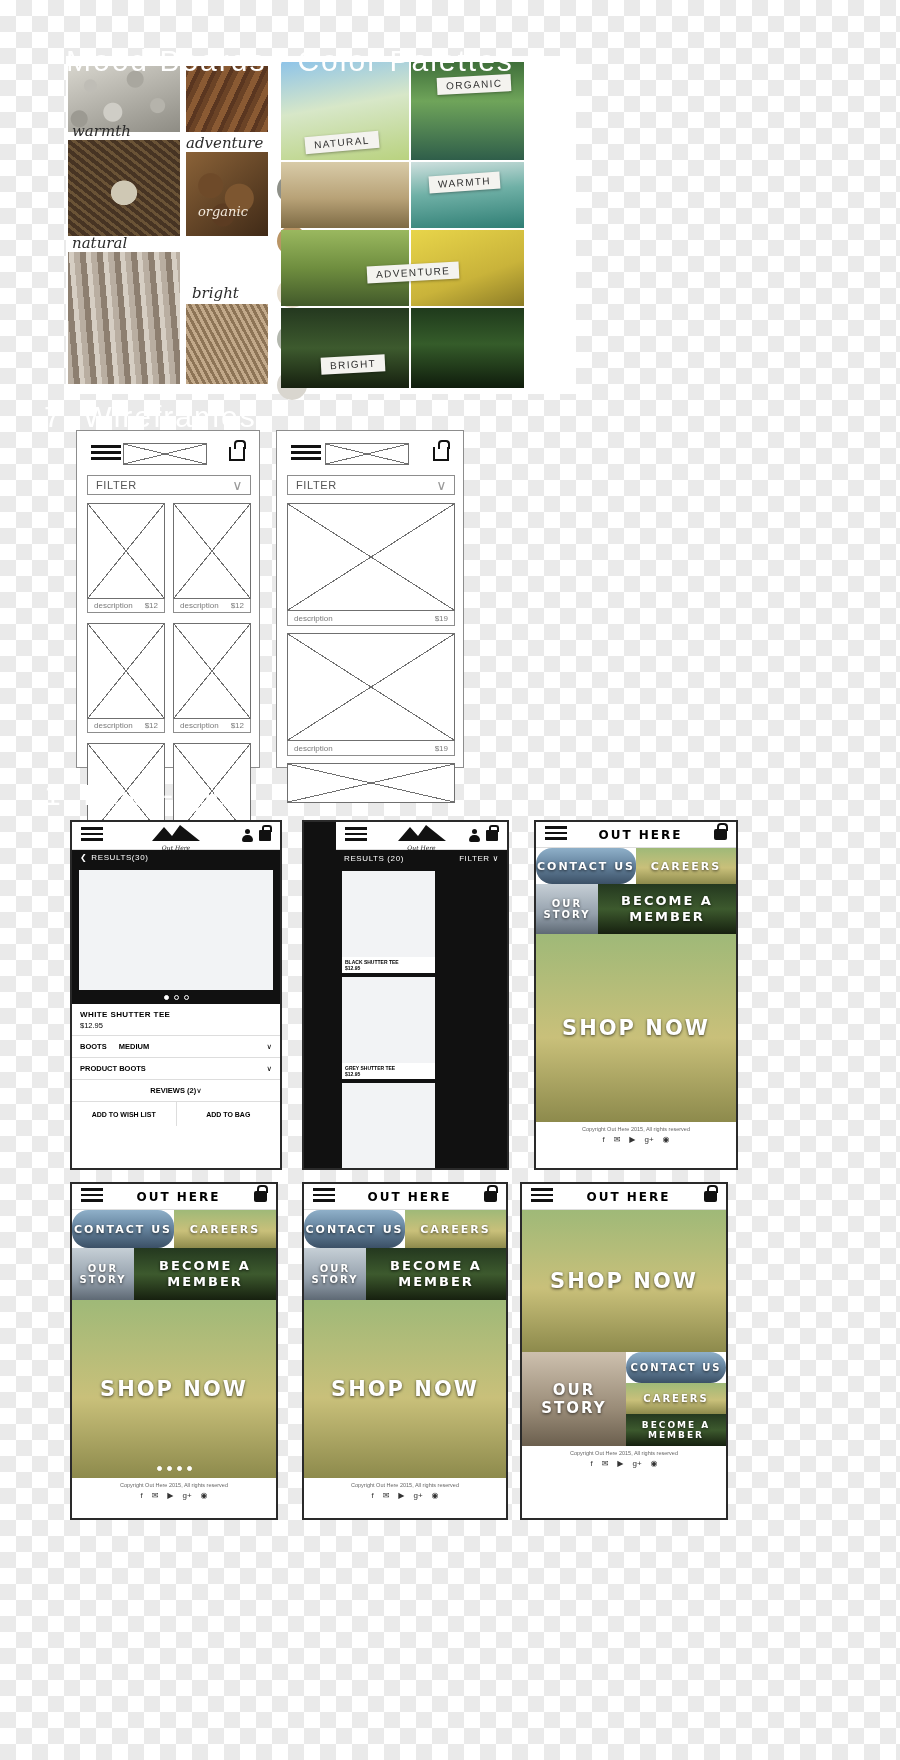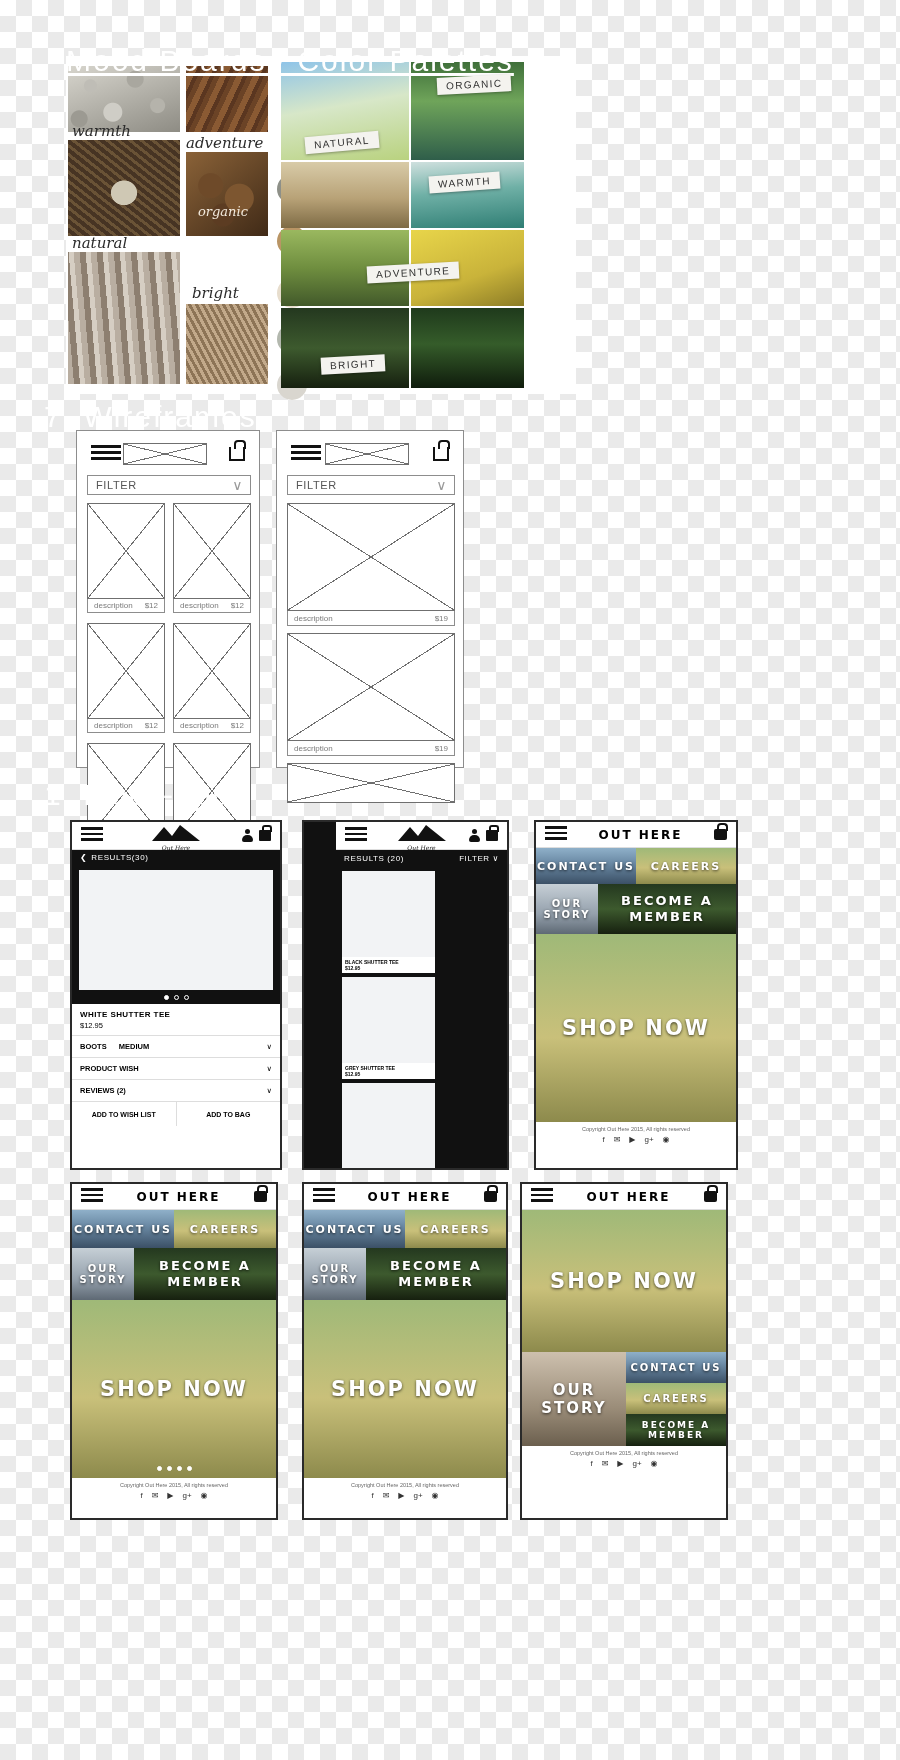--- a/index.html
+++ b/index.html
@@ -101,35 +101,35 @@
   .person:after { content:""; position:absolute; left:0; top:6px; width:11px; height:7px; border-radius:5px 5px 2px 2px; background:#111; }
   .bag2 { width:12px; height:11px; background:#111; border-radius:1px; position:relative; }
   .bag2:before { content:""; position:absolute; left:3px; top:-5px; width:6px; height:5px; border:2px solid #111; border-bottom:none; border-radius:3px 3px 0 0; }
   .lock { width:13px; height:11px; background:#111; border-radius:2px; position:relative; }
   .lock:before { content:""; position:absolute; left:3px; top:-6px; width:7px; height:6px; border:2px solid #111; border-bottom:none; border-radius:4px 4px 0 0; }
 
   .blackbar { background:#111; color:#fff; font-size:8px; letter-spacing:.6px; display:flex; align-items:center; padding:0 8px; }
   .stencil { font-family:"DejaVu Sans", sans-serif; letter-spacing:2px; font-weight:bold; }
   .tile { position:relative; background-size:cover; background-position:center; display:flex; align-items:center; justify-content:center; overflow:hidden; }
   .tile span { color:#fff; font-family:"DejaVu Sans", sans-serif; font-weight:bold; letter-spacing:2px; text-shadow:0 1px 3px rgba(0,0,0,.7); text-align:center; }
-  .tex-mtn2 { background-image: linear-gradient(180deg,#8fb0c9 0%,#6c8ba6 40%,#3b5066 100%); }
+  .tex-mtn2 { background-image: linear-gradient(180deg,#8fb0c9 0%,#6c8ba6 40%,#3b5066 100%); border-radius: 16px; }
   .tex-grasskid { background-image: linear-gradient(180deg,#9fb978 0%,#c9c07a 55%,#8d8a4c 100%); }
   .tex-roomkid { background-image: linear-gradient(180deg,#cdc0ae 0%,#9a8c78 60%,#6b5f4e 100%); }
   .tex-storyimg { background-image: linear-gradient(180deg,#c6cfd6 0%,#94a0ac 60%,#5e6974 100%); }
 
   .footer { font-size:5.5px; color:#666; text-align:center; padding-top:4px; }
   .social { display:flex; justify-content:center; gap:9px; font-size:8px; color:#333; padding:3px 0 4px; }
   .dots { display:flex; justify-content:center; gap:5px; }
   .dots i { width:5px; height:5px; border-radius:50%; background:#fff; border:1px solid #fff; display:block; }
   .dots i.off { background:transparent; }
 </style>
 </head>
 <body>
 
-<div class="sect-title" style="left:66px; top:44px;text-decoration:underline;">Mood Boards / Color Palettes</div>
+<div class="sect-title" style="left:66px; top:44px;">Mood Boards / Color Palettes</div>
 
 <div id="moodboard">
 
   <div class="mb-left">
     <div class="mb-cell tex-stone" style="left:2px;  top:10px; width:112px; height:66px;"></div>
     <div class="mb-cell tex-wood" style="left:120px;top:10px; width:82px;  height:66px;"></div>
     <div class="script" style="left:6px; top:66px;">warmth</div>
 
     <div class="mb-cell tex-nest" style="left:2px;  top:84px; width:112px; height:96px;"></div>
     <div class="script" style="left:120px; top:78px;">adventure</div>
@@ -278,24 +278,24 @@
   <div style="padding:6px 8px 5px; border-bottom:1px solid #ddd;">
     <div style="font-size:8px; font-weight:bold; letter-spacing:.4px;">WHITE SHUTTER TEE</div>
     <div style="font-size:7.5px; margin-top:2px;">$12.95</div>
   </div>
   <div style="display:flex; align-items:center; justify-content:space-between; padding:0 8px; height:22px; border-bottom:1px solid #ddd; font-size:7.5px;">
     <span><span style="font-weight:bold;">BOOTS</span>
     <span style="margin-left:10px; font-weight:bold;">MEDIUM</span></span>
     <span>∨</span>
   </div>
   <div style="display:flex; align-items:center; justify-content:space-between; padding:0 8px; height:22px; border-bottom:1px solid #ddd; font-size:7.5px;">
-    <span style="font-weight:bold;">PRODUCT WISH</span>
+    <span style="font-weight:bold;">PRODUCT BOOTS</span>
     <span>∨</span>
   </div>
-  <div style="display:flex; align-items:center; justify-content:space-between; padding:0 8px; height:22px; border-bottom:1px solid #ddd; font-size:7.5px;">
+  <div style="display:flex; align-items:center; justify-content:center; padding:0 8px; height:22px; border-bottom:1px solid #ddd; font-size:7.5px;">
     <span style="font-weight:bold;">REVIEWS (2)</span>
     <span>∨</span>
   </div>
   <div style="display:flex; height:24px; font-size:7px; font-weight:bold;">
     <div style="flex:1; display:flex; align-items:center; justify-content:center; border-right:1px solid #ddd;">ADD TO WISH LIST</div>
     <div style="flex:1; display:flex; align-items:center; justify-content:center;">ADD TO BAG</div>
   </div>
 </div>
 
 <div class="phone" style="left:302px; top:820px; width:207px; height:350px; background:#111; border-color:#2a2a2a;padding-left:32px;">

